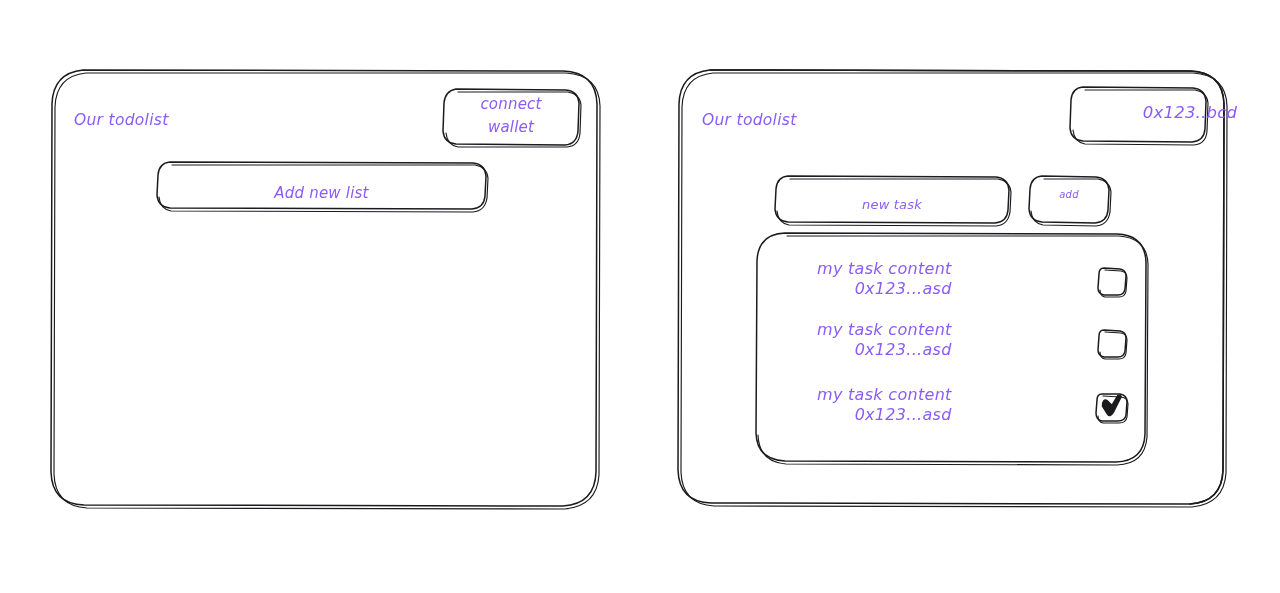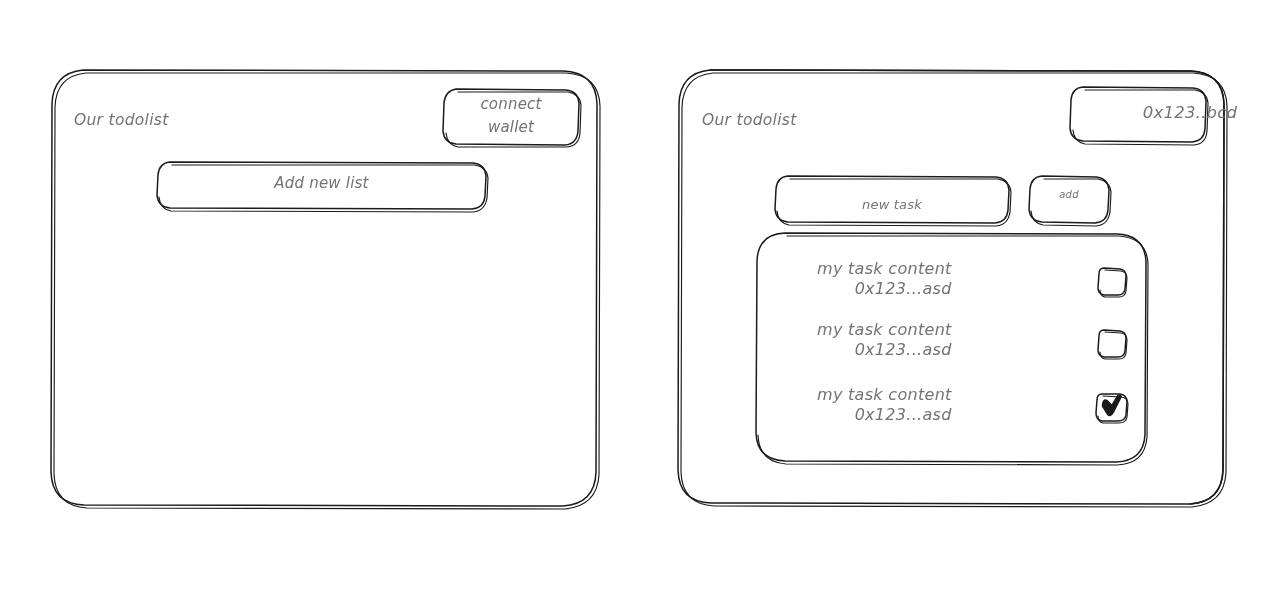--- a/index.html
+++ b/index.html
@@ -40,21 +40,21 @@
     stroke-linecap: round;
     stroke-linejoin: round;
   }
   .s1 { stroke-width: 1.5; }
   .s2 { stroke-width: 1.15; }
 
   
   .label {
     position: absolute;
     font-family: "DejaVu Sans", sans-serif;
-    color: #737373;
+    color: #8b5cf6;
     white-space: nowrap;
     letter-spacing: 0.2px;
     font-style: italic;
   }
 
   .panel-title {
     font-size: 15.5px;
     font-style: italic;
     letter-spacing: 0.3px;
   }
@@ -63,21 +63,21 @@
 
   .btn-text {
     font-size: 15px;
     font-style: italic;
     text-align: center;
   }
   #connect-wallet-line1 { left: 443px; top: 95px;  width: 136px; text-align: center; }
   #connect-wallet-line2 { left: 443px; top: 118px; width: 136px; text-align: center; }
 
   #add-new-list-text {
-    left: 157px; top: 174px; width: 329px;
+    left: 157px; top: 184px; width: 329px;
     text-align: center; font-size: 15px;
   }
 
   #wallet-address-text {
     left: 1122px; top: 103px; width: 136px;
     text-align: center; font-size: 16.5px;
   }
 
   #new-task-text {
     left: 775px; top: 197px; width: 234px;

